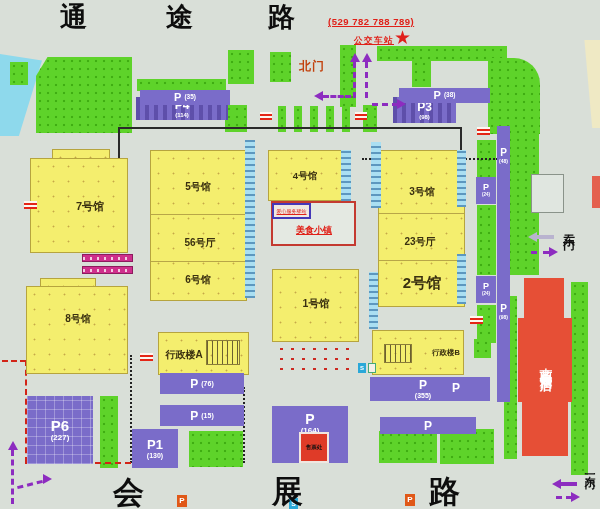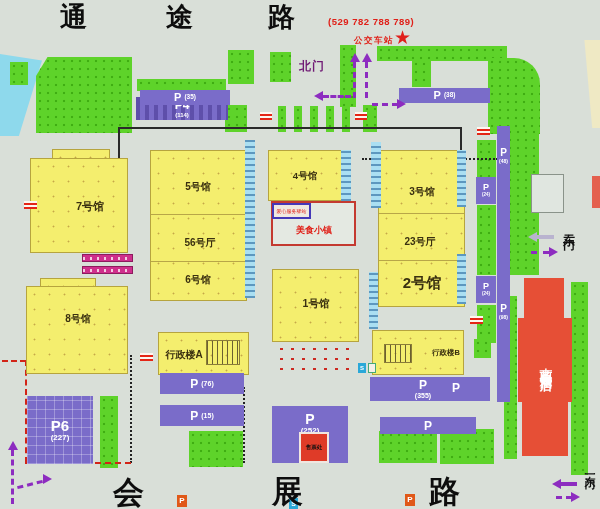--- a/index.html
+++ b/index.html
@@ -18,21 +18,21 @@
   .hlabel{font-weight:bold;color:#3a3010;text-align:center;line-height:1.05;}
   .cyan{background:#aadff2;background-image:repeating-linear-gradient(0deg,rgba(16,80,140,.5) 0 2px,transparent 2px 6px);}
   .gate-mark{background:repeating-linear-gradient(0deg,#e42616 0 2px,#fdf7f0 2px 4px);}
   .vdash{border-left:3px dashed #8d2cc0;}
   .hdash{border-top:3px dashed #8d2cc0;}
   .rdash-h{border-top:2px dashed #d22417;}
   .rdash-v{border-left:2px dashed #d22417;}
   .kdot-h{border-top:2px dotted #222;}
   .kdot-v{border-left:2px dotted #222;}
   .bigroad{font-weight:bold;color:#0d0d0d;line-height:1;}
-  .red-text{color:#e02018;}
+  .red-text{color:#e02018;text-decoration:underline;}
   .pin{color:#fff;font-weight:bold;display:flex;align-items:center;justify-content:center;line-height:1;}
   .stair{background-image:repeating-linear-gradient(90deg,#6b6030 0 1px,transparent 1px 5px);border:1px solid #8a7c38;}
 </style>
 </head>
 <body>
 
 <div id="map">
 
   <div class="abs" style="left:0;top:54px;width:42px;height:82px;background:#8ed9ec;clip-path:polygon(0 0,100% 8%,45% 100%,0 100%);"></div>
   <div class="abs lawn" style="left:10px;top:62px;width:18px;height:23px;"></div>
@@ -128,20 +128,24 @@
   <div class="abs" style="left:276px;top:344px;width:74px;height:34px;background-image:radial-gradient(#cc2a22 1.3px,transparent 1.6px);background-size:11px 10px;"></div>
 
   <div class="abs lot lot-striped col" style="left:136px;top:57px;width:92px;height:23px;">
     <span class="plabel" style="font-size:12px;">P4</span>
     <span class="plabel" style="font-size:6px;">(114)</span>
   </div>
   <div class="abs lot row" style="left:140px;top:90px;width:90px;height:15px;">
     <span class="plabel" style="font-size:11px;">P</span>
     <span class="plabel" style="font-size:6.5px;">(35)</span>
   </div>
+  <div class="abs lot lot-striped col" style="left:393px;top:57px;width:63px;height:26px;">
+    <span class="plabel" style="font-size:12px;">P3</span>
+    <span class="plabel" style="font-size:6px;">(98)</span>
+  </div>
   <div class="abs lot row" style="left:399px;top:88px;width:91px;height:15px;">
     <span class="plabel" style="font-size:11px;">P</span>
     <span class="plabel" style="font-size:6.5px;">(38)</span>
   </div>
   <div class="abs lot" style="left:497px;top:126px;width:13px;height:276px;display:block;">
     <div class="col" style="position:absolute;left:0;top:22px;width:13px;">
       <span class="plabel" style="font-size:10px;">P</span>
       <span class="plabel" style="font-size:5px;">(48)</span>
     </div>
     <div class="col" style="position:absolute;left:0;top:178px;width:13px;">
@@ -162,24 +166,28 @@
     <span class="plabel" style="font-size:7px;">(76)</span>
   </div>
   <div class="abs lot row" style="left:160px;top:405px;width:84px;height:21px;">
     <span class="plabel" style="font-size:12px;">P</span>
     <span class="plabel" style="font-size:7px;">(15)</span>
   </div>
   <div class="abs lot lot-grid col" style="left:27px;top:396px;width:66px;height:68px;">
     <span class="plabel" style="font-size:15px;">P6</span>
     <span class="plabel" style="font-size:8px;">(227)</span>
   </div>
+  <div class="abs lot col" style="left:132px;top:429px;width:46px;height:39px;">
+    <span class="plabel" style="font-size:13px;">P1</span>
+    <span class="plabel" style="font-size:7px;">(130)</span>
+  </div>
   <div class="abs lot" style="left:272px;top:406px;width:76px;height:57px;display:block;">
     <div class="col" style="position:absolute;left:0;top:6px;width:76px;">
       <span class="plabel" style="font-size:14px;">P</span>
-      <span class="plabel" style="font-size:8px;">(252)</span>
+      <span class="plabel" style="font-size:8px;">(164)</span>
     </div>
     <div style="position:absolute;left:27px;top:26px;width:26px;height:27px;background:#df3b28;border:2px solid #f0e6e0;display:flex;align-items:center;justify-content:center;">
       <span style="font-size:5.5px;color:#111;font-weight:bold;white-space:nowrap;">售票处</span>
     </div>
   </div>
   <div class="abs lot" style="left:370px;top:377px;width:120px;height:24px;display:block;">
     <div class="col" style="position:absolute;left:28px;top:2px;width:50px;">
       <span class="plabel" style="font-size:12px;">P</span>
       <span class="plabel" style="font-size:7px;">(355)</span>
     </div>
@@ -223,21 +231,21 @@
 
   <div class="abs" style="left:552px;top:479px;width:0;height:0;border-top:5px solid transparent;border-bottom:5px solid transparent;border-right:9px solid #8d2cc0;"></div>
   <div class="abs" style="left:561px;top:482px;width:16px;height:4px;background:#8d2cc0;"></div>
   <div class="abs hdash" style="left:556px;top:496px;width:16px;height:0;"></div>
   <div class="abs" style="left:571px;top:492px;width:0;height:0;border-top:5px solid transparent;border-bottom:5px solid transparent;border-left:9px solid #8d2cc0;"></div>
   <div class="abs" style="left:581px;top:467px;width:16px;height:42px;writing-mode:vertical-rl;font-weight:bold;font-size:11px;color:#111;letter-spacing:1px;">东一门</div>
 
   <div class="abs red-text" style="left:328px;top:16px;font-size:9.5px;font-weight:bold;letter-spacing:.5px;">(529 782 788 789)</div>
   <div class="abs red-text" style="left:354px;top:35px;font-size:8.5px;font-weight:bold;letter-spacing:1.5px;">公交车站</div>
   <div class="abs" style="left:394px;top:26px;font-size:19px;color:#e0201c;">★</div>
-  <div class="abs" style="left:299px;top:58px;font-size:12px;font-weight:bold;color:#701a75;letter-spacing:1px;">北门</div>
+  <div class="abs" style="left:299px;top:58px;font-size:12px;font-weight:bold;color:#c2410c;letter-spacing:1px;">北门</div>
 
   <div class="abs pin" style="left:177px;top:495px;width:10px;height:12px;background:#e05818;font-size:8px;">P</div>
   <div class="abs pin" style="left:405px;top:494px;width:10px;height:12px;background:#e05818;font-size:8px;">P</div>
   <div class="abs pin" style="left:289px;top:498px;width:9px;height:11px;background:#2aa8d8;font-size:7px;">S</div>
   <div class="abs pin" style="left:358px;top:363px;width:8px;height:10px;background:#2aa8d8;font-size:6px;">S</div>
   <div class="abs" style="left:368px;top:363px;width:8px;height:10px;background:#f4f0e8;border:1px solid #4a7;"></div>
 
   <div class="abs bigroad" style="left:60px;top:4px;font-size:27px;">通</div>
   <div class="abs bigroad" style="left:166px;top:4px;font-size:27px;">途</div>
   <div class="abs bigroad" style="left:268px;top:4px;font-size:27px;">路</div>

